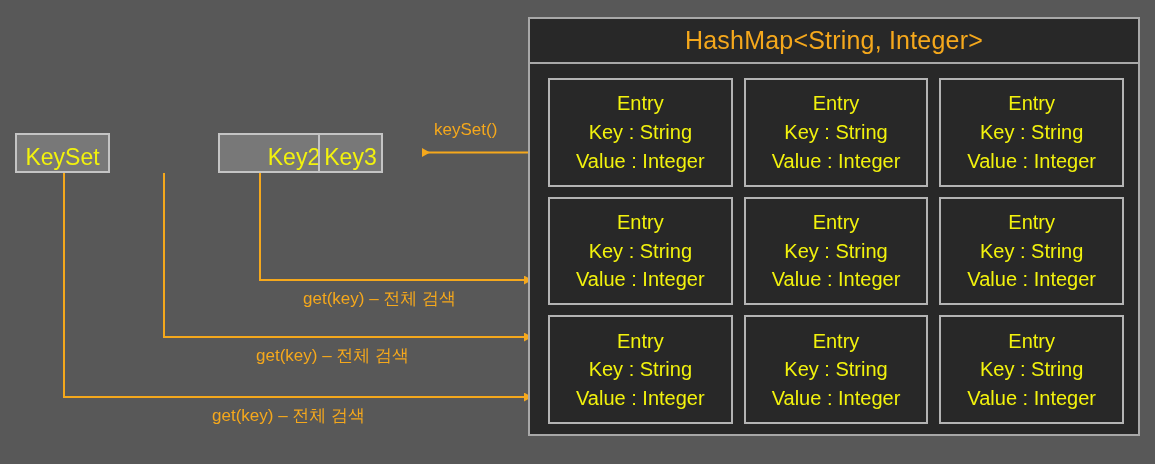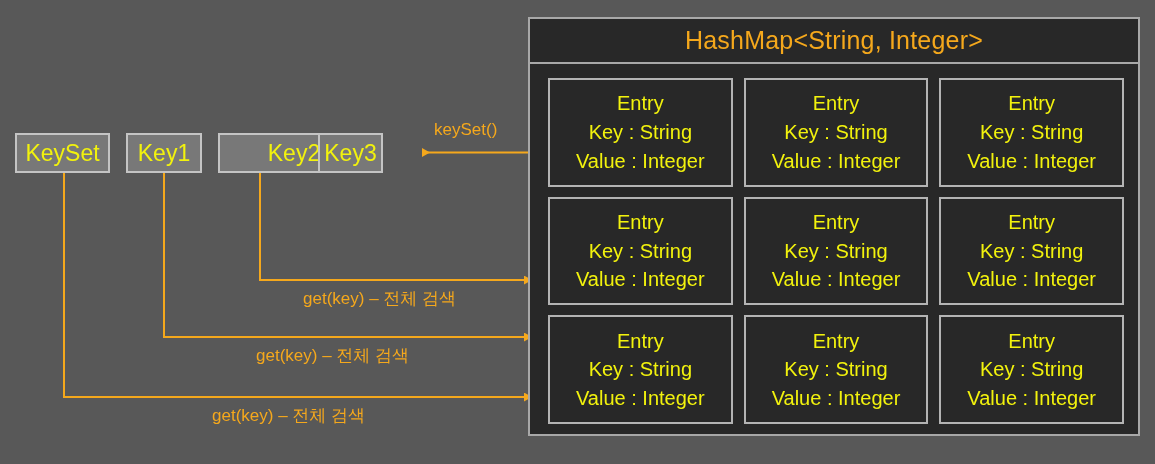--- a/index.html
+++ b/index.html
@@ -92,21 +92,21 @@
 
   
   .key-box {
     position: absolute;
     box-sizing: border-box;
     background: #787878;
     border: 2px solid #c4c4c4;
     color: #f2f20d;
     font-size: 23px;
     display: flex;
-    align-items: center;
+    align-items: flex-end;
     justify-content: center;
     height: 40px;
     top: 133px;
   }
   .key-box.kb0 { left: 15px;  width: 95px; }
   .key-box.kb1 { left: 126px; width: 76px; }
   .key-box.kb2 { left: 218px; width: 104px; padding-left: 48px; }
   .key-box.kb3 { left: 318px; width: 65px; }
 
   
@@ -151,23 +151,20 @@
     <path d="M260,173 L260,280 L524,280" fill="none" stroke="#f5a81c" stroke-width="2" marker-end="url(#arrow-right)"></path>
 
     <path d="M164,173 L164,337 L524,337" fill="none" stroke="#f5a81c" stroke-width="2" marker-end="url(#arrow-right)"></path>
 
     <path d="M64,173 L64,397 L524,397" fill="none" stroke="#f5a81c" stroke-width="2" marker-end="url(#arrow-right)"></path>
   </svg>
 
   <div class="key-box kb0">
     <span>KeySet</span>
   </div>
-  <div class="key-box kb1">
-    <span>Key1</span>
-  </div>
   <div class="key-box kb2">
     <span>Key2</span>
   </div>
   <div class="key-box kb3">
     <span>Key3</span>
   </div>
 
   <div class="arrow-label lbl-keyset">keySet()</div>
   <div class="arrow-label lbl-get0">get(key) – 전체 검색</div>
   <div class="arrow-label lbl-get1">get(key) – 전체 검색</div>

